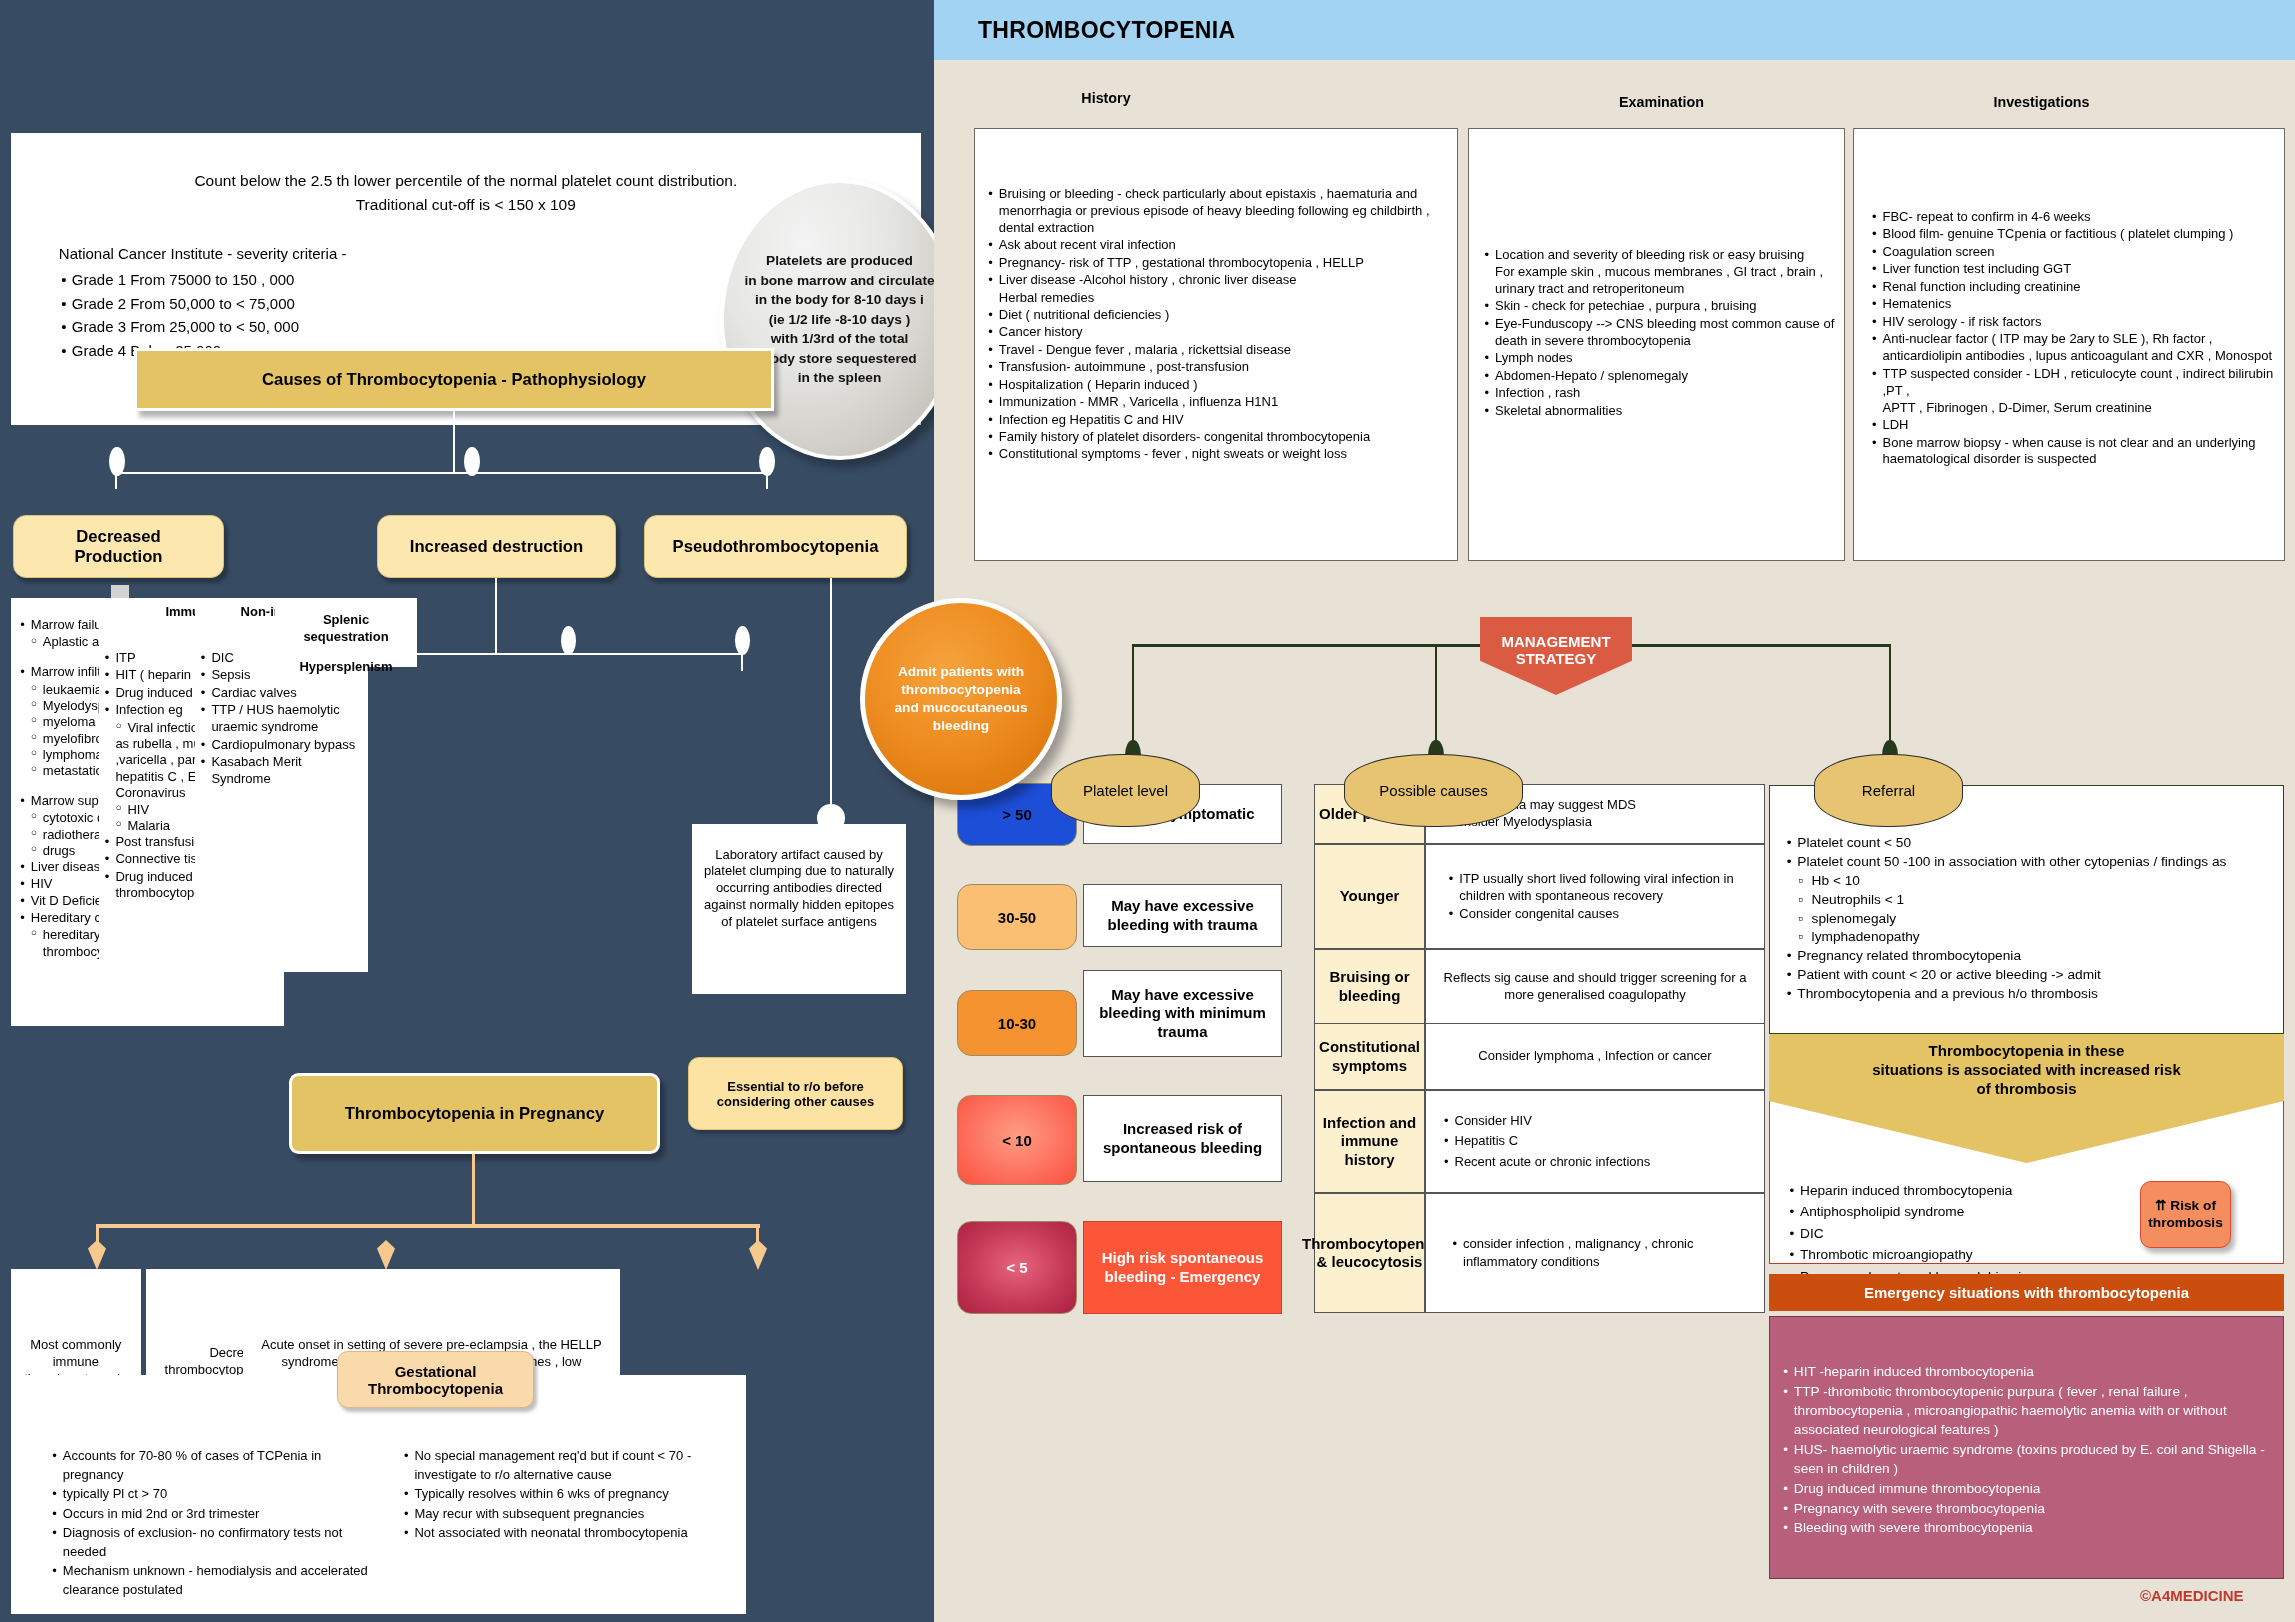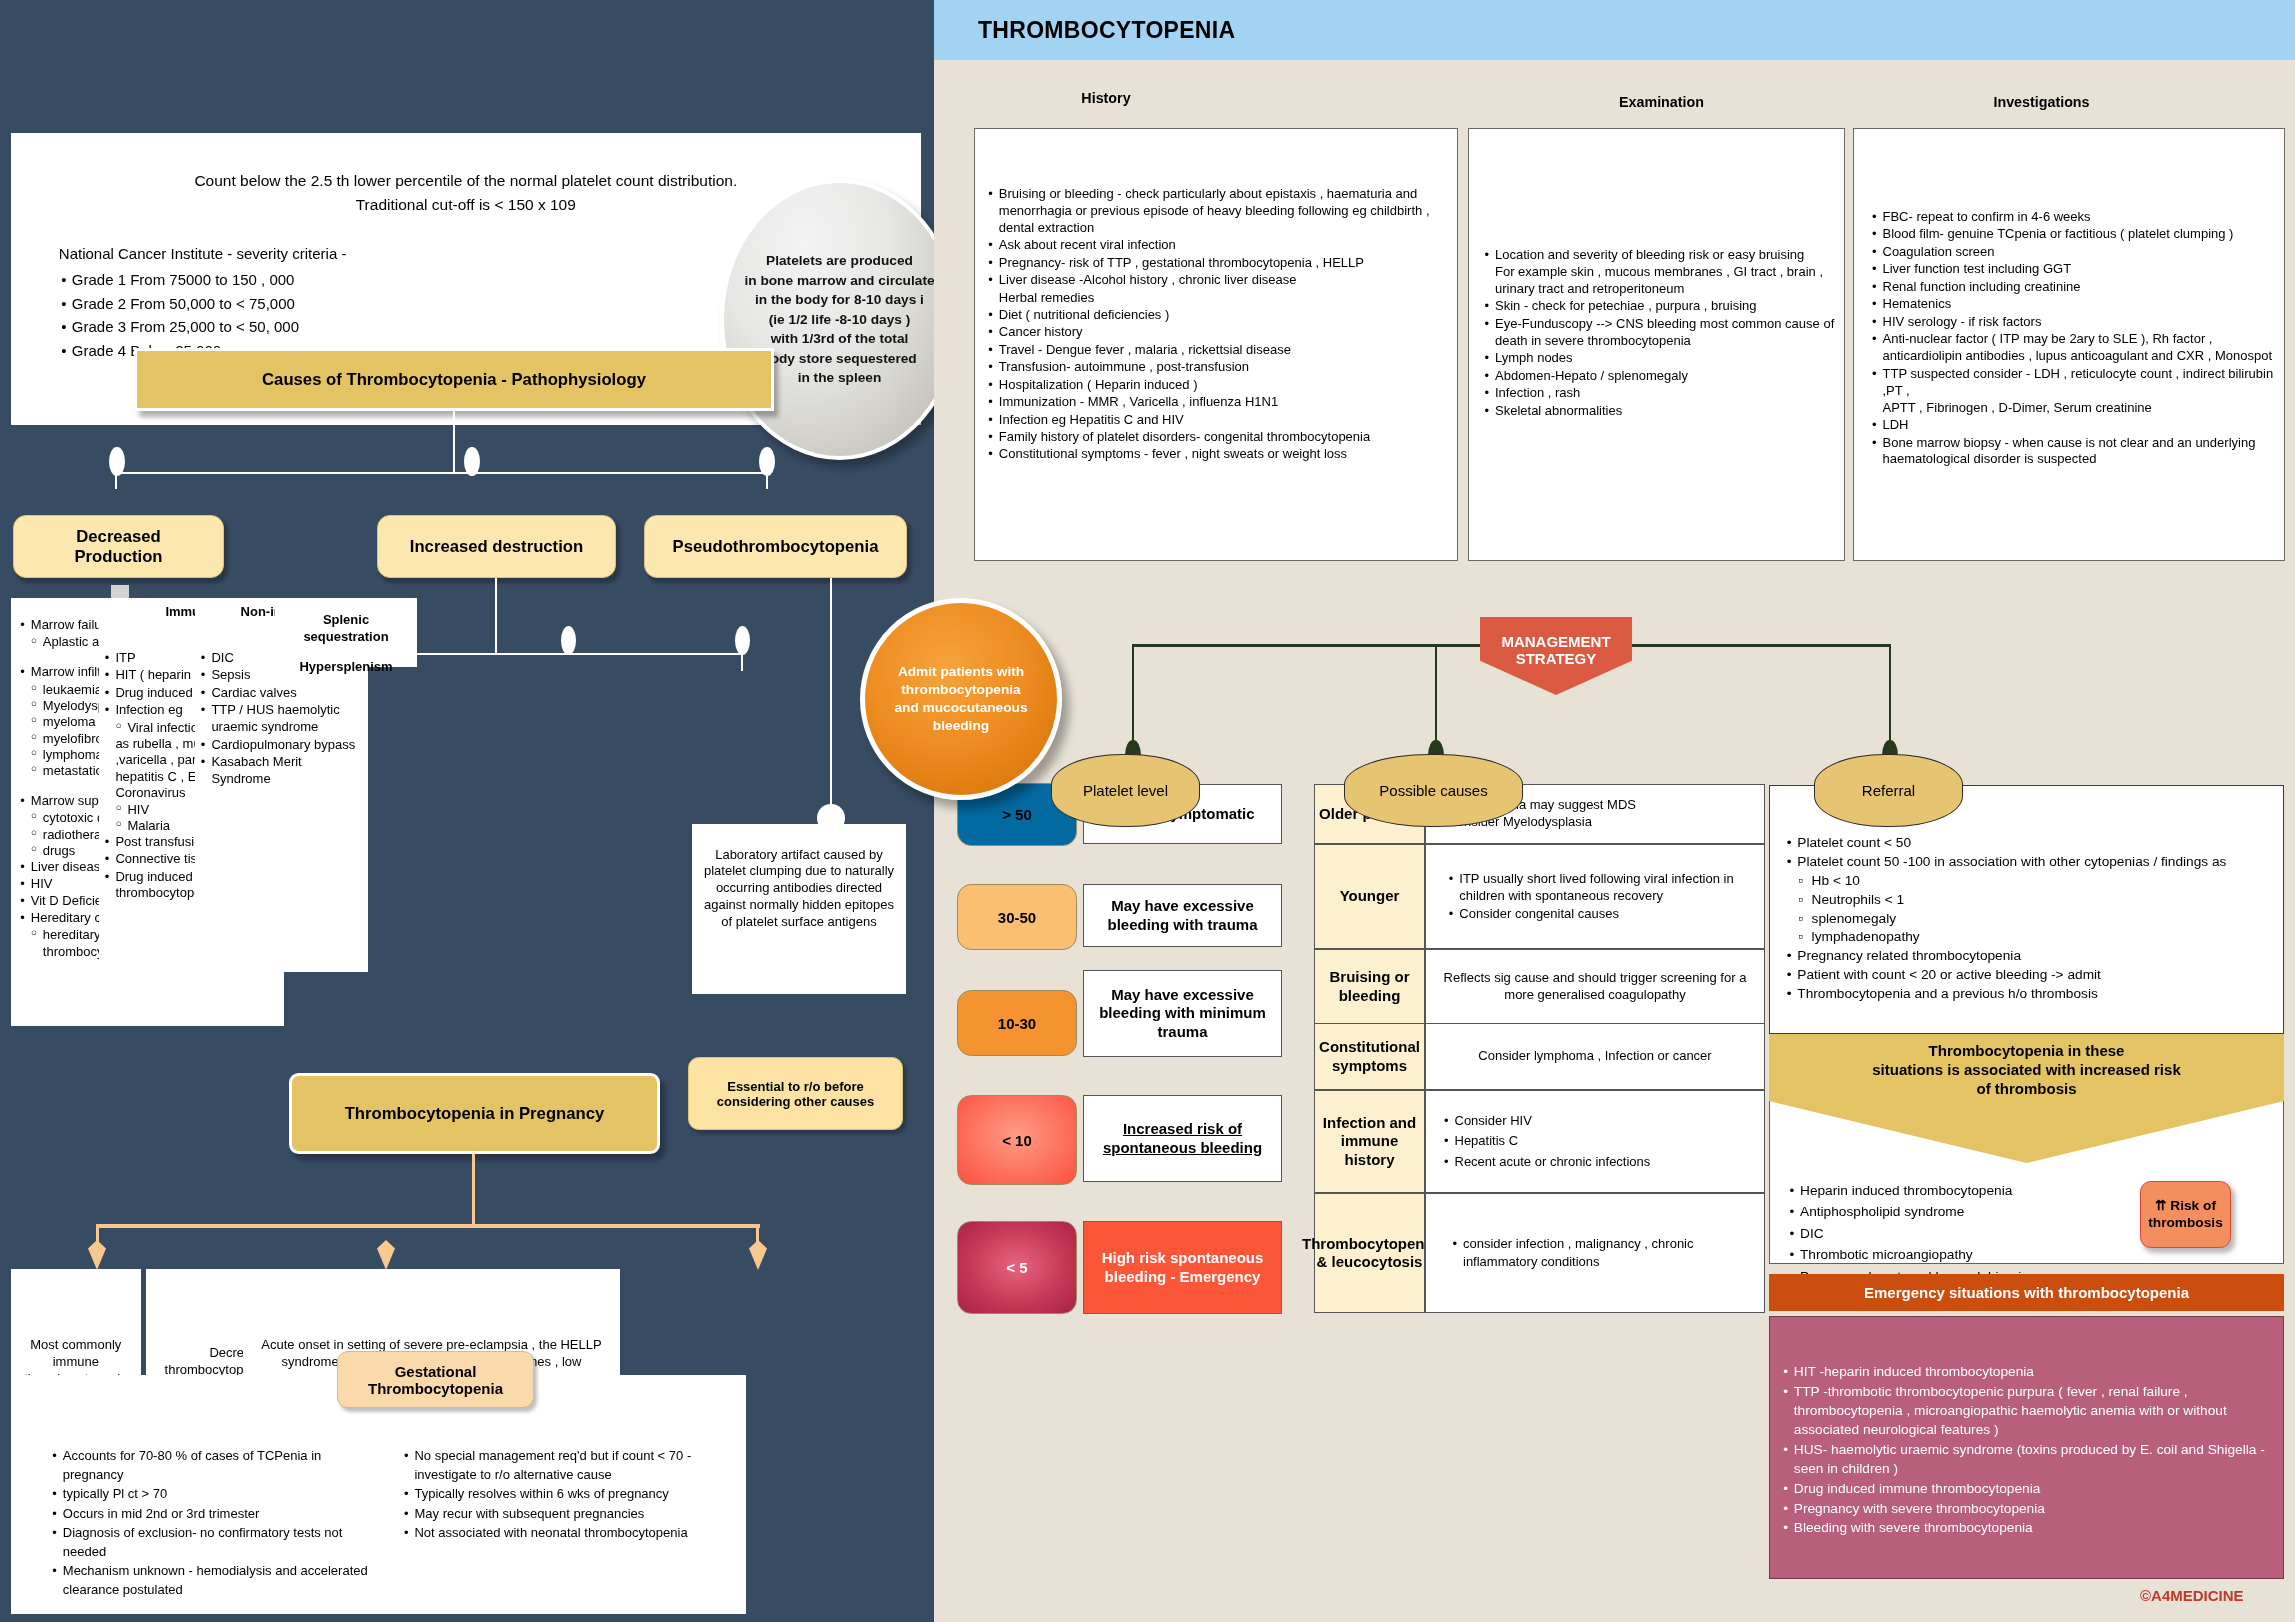--- a/index.html
+++ b/index.html
@@ -420,35 +420,35 @@
   <div class="dark-line-v" style="left:1435px; top:644px; height:100px;"></div>
   <div class="dark-line-v" style="left:1889px; top:644px; height:100px;"></div>
   <div class="dark-dot" style="left:1125px; top:740px; width:15.5px; height:30px;"></div>
   <div class="dark-dot" style="left:1428px; top:740px; width:15.5px; height:30px;"></div>
   <div class="dark-dot" style="left:1882px; top:740px; width:15.5px; height:30px;"></div>
 
   <div class="gold-oval" style="left:1051px; top:754px; width:149px; height:73px; font-size:15px;">Platelet level</div>
   <div class="gold-oval" style="left:1344px; top:754px; width:179px; height:73px; font-size:15px;">Possible causes</div>
   <div class="gold-oval" style="left:1814px; top:754px; width:149px; height:73px; font-size:15px;">Referral</div>
 
-  <div class="lvl-chip" style="left:957px; top:783px; width:120px; height:63px; font-size:15px; background:#0369a1;">&gt; 50</div>
+  <div class="lvl-chip" style="left:957px; top:783px; width:120px; height:63px; font-size:15px; background:#1d4ed8;">&gt; 50</div>
   <div class="lvl-desc" style="left:1083px; top:784px; width:199px; height:60px; font-size:15px; white-space:pre-line;">Often asymptomatic</div>
 
   <div class="lvl-chip" style="left:957px; top:884px; width:120px; height:66px; font-size:15px; background:#fbbf73;">30-50</div>
   <div class="lvl-desc" style="left:1083px; top:884px; width:199px; height:63px; font-size:15px; white-space:pre-line;">May have excessive
 bleeding with trauma</div>
 
   <div class="lvl-chip" style="left:957px; top:990px; width:120px; height:66px; font-size:15px; background:#f59331;">10-30</div>
   <div class="lvl-desc" style="left:1083px; top:970px; width:199px; height:87px; font-size:15px; white-space:pre-line;">May have excessive
 bleeding with minimum
 trauma</div>
 
   <div class="lvl-chip" style="left:957px; top:1095px; width:120px; height:90px; font-size:15px;
        background:radial-gradient(ellipse at 50% 45%, #ff9c84 0%, #fd725f 55%, #f9513e 100%);">&lt; 10</div>
-  <div class="lvl-desc" style="left:1083px; top:1095px; width:199px; height:87px; font-size:15px; white-space:pre-line;text-decoration:underline;">Increased risk of
+  <div class="lvl-desc" style="left:1083px; top:1095px; width:199px; height:87px; font-size:15px; white-space:pre-line;">Increased risk of
 spontaneous bleeding</div>
 
   <div class="lvl-chip" style="left:957px; top:1221px; width:120px; height:93px; font-size:15px; color:#ffffff;
        background:radial-gradient(ellipse at 50% 48%, #e7657f 0%, #c63a58 55%, #ab2040 100%);">&lt; 5</div>
   <div class="lvl-desc" style="left:1083px; top:1221px; width:199px; height:93px; font-size:15px; white-space:pre-line; background:#fb5638; color:#ffffff; border-color:#d03f26;">High risk spontaneous
 bleeding - Emergency</div>
 
   <div class="cause-key" style="left:1314px; top:784px; width:111px; height:60px; font-size:15px;">Older patients</div>
   <div class="cause-val" style="left:1425px; top:784px; width:340px; height:60px; font-size:13px; padding-left:8.4px;">
     <ul class="bullets" style="line-height:1.30;">

